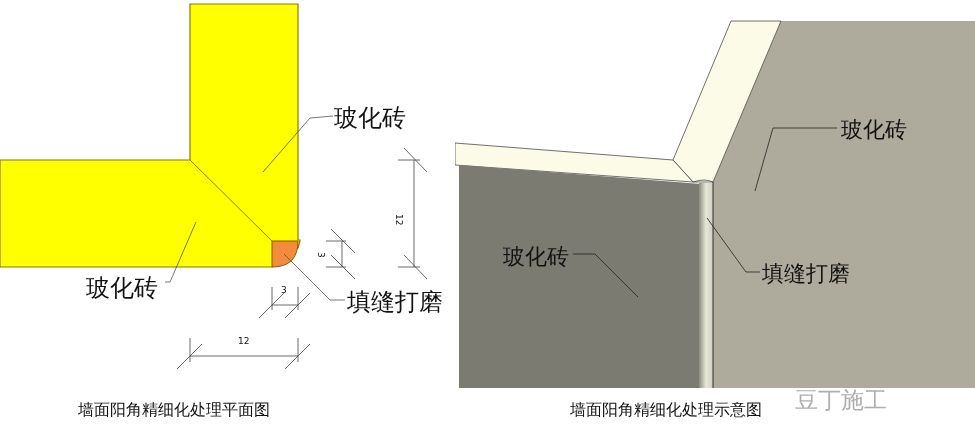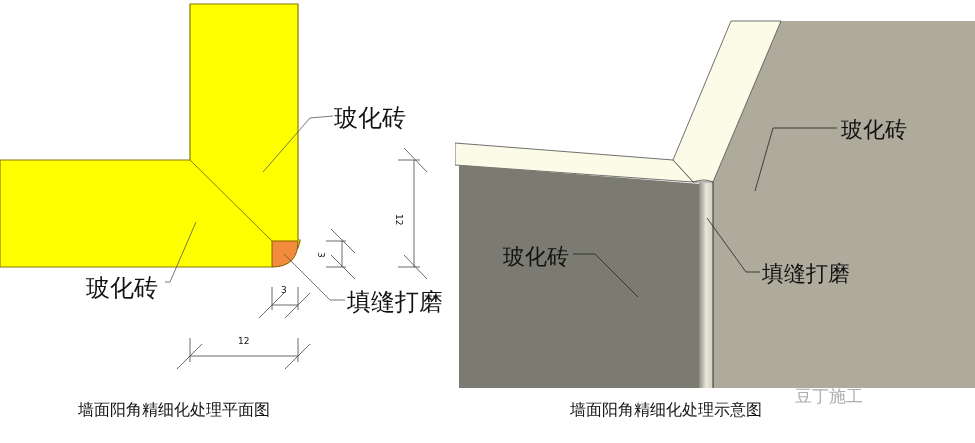--- a/index.html
+++ b/index.html
@@ -5,21 +5,21 @@
   html,body{margin:0;padding:0;background:#ffffff;}
   body{width:975px;height:443px;position:relative;overflow:hidden;font-family:"DejaVu Sans",sans-serif;}
   .panel{position:absolute;}
   #left{left:0;top:0;width:455px;height:395px;}
   #right{left:455px;top:0;width:520px;height:395px;}
   svg{display:block;}
   .lbl{font-family:"DejaVu Sans",sans-serif;fill:#111;}
   .caption{position:absolute;top:400px;font-size:16px;color:#111;white-space:nowrap;font-family:"DejaVu Sans",sans-serif;}
   #cap-left{left:78px;}
   #cap-right{left:570px;text-align:right;}
-  .wm{position:absolute;left:795px;top:385px;font-size:17px;color:#9a9a9a;font-family:Liberation Mono, monospace;opacity:.8;}
+  .wm{position:absolute;left:795px;top:385px;font-size:23px;color:#9a9a9a;font-family:Liberation Mono, monospace;opacity:.8;}
 </style>
 </head>
 <body>
 
 <div class="panel" id="left">
   <svg width="455" height="395" viewBox="0 0 455 395">
 
     <polygon points="190,4 298,4 298,240 300,240 300,241 298,248 272,267 272,267 0,267 0,160 190,160" fill="#ffff00" stroke="#8a7a00" stroke-width="1.2"></polygon>
 
     <line x1="190" y1="160" x2="272" y2="241" stroke="#8a7a00" stroke-width="1"></line>

